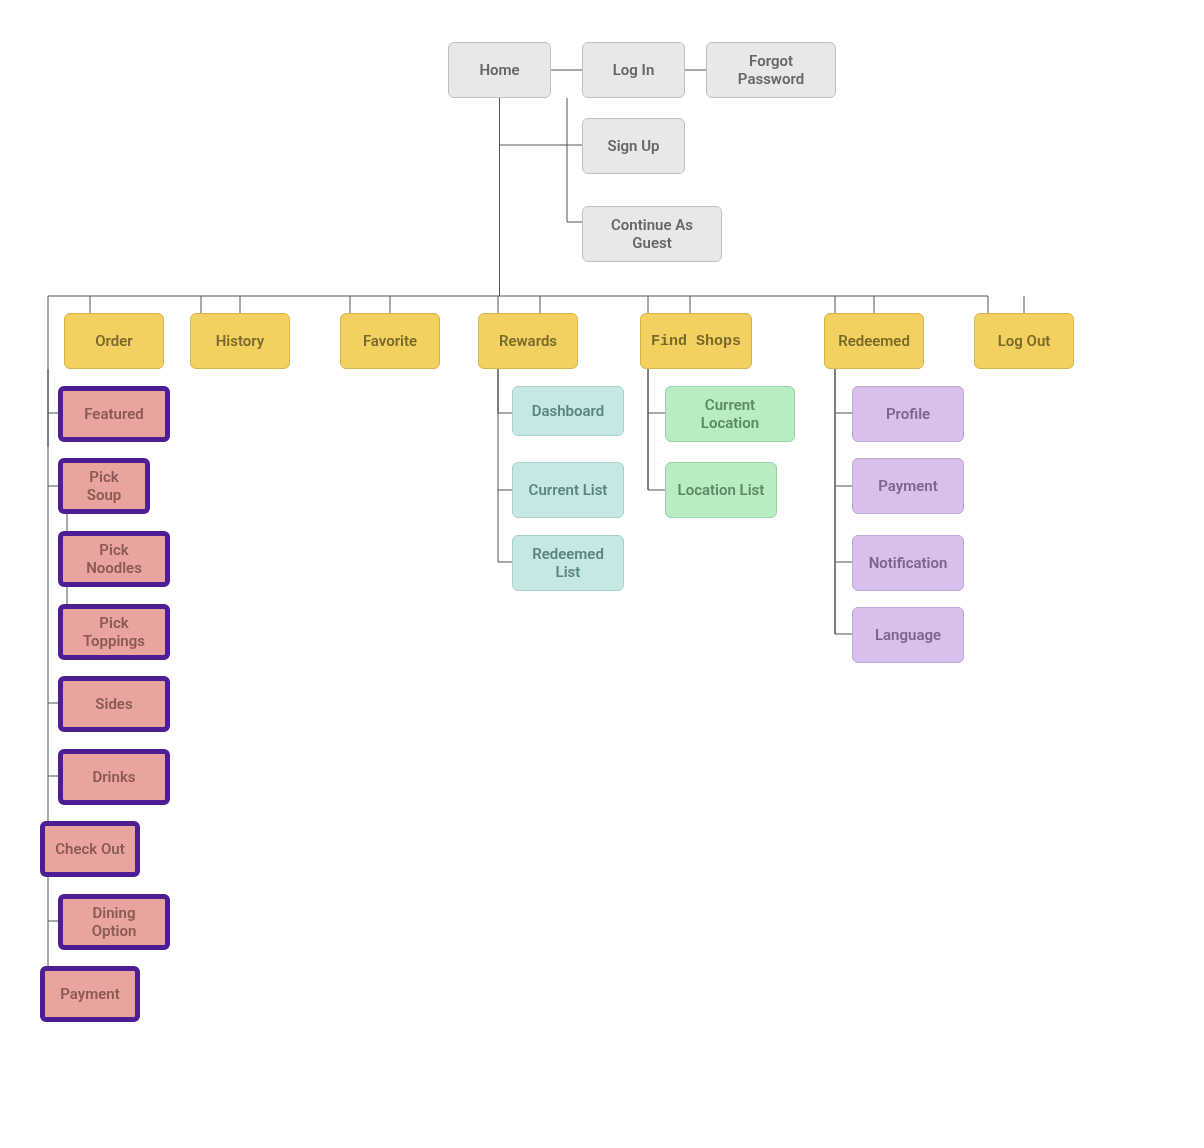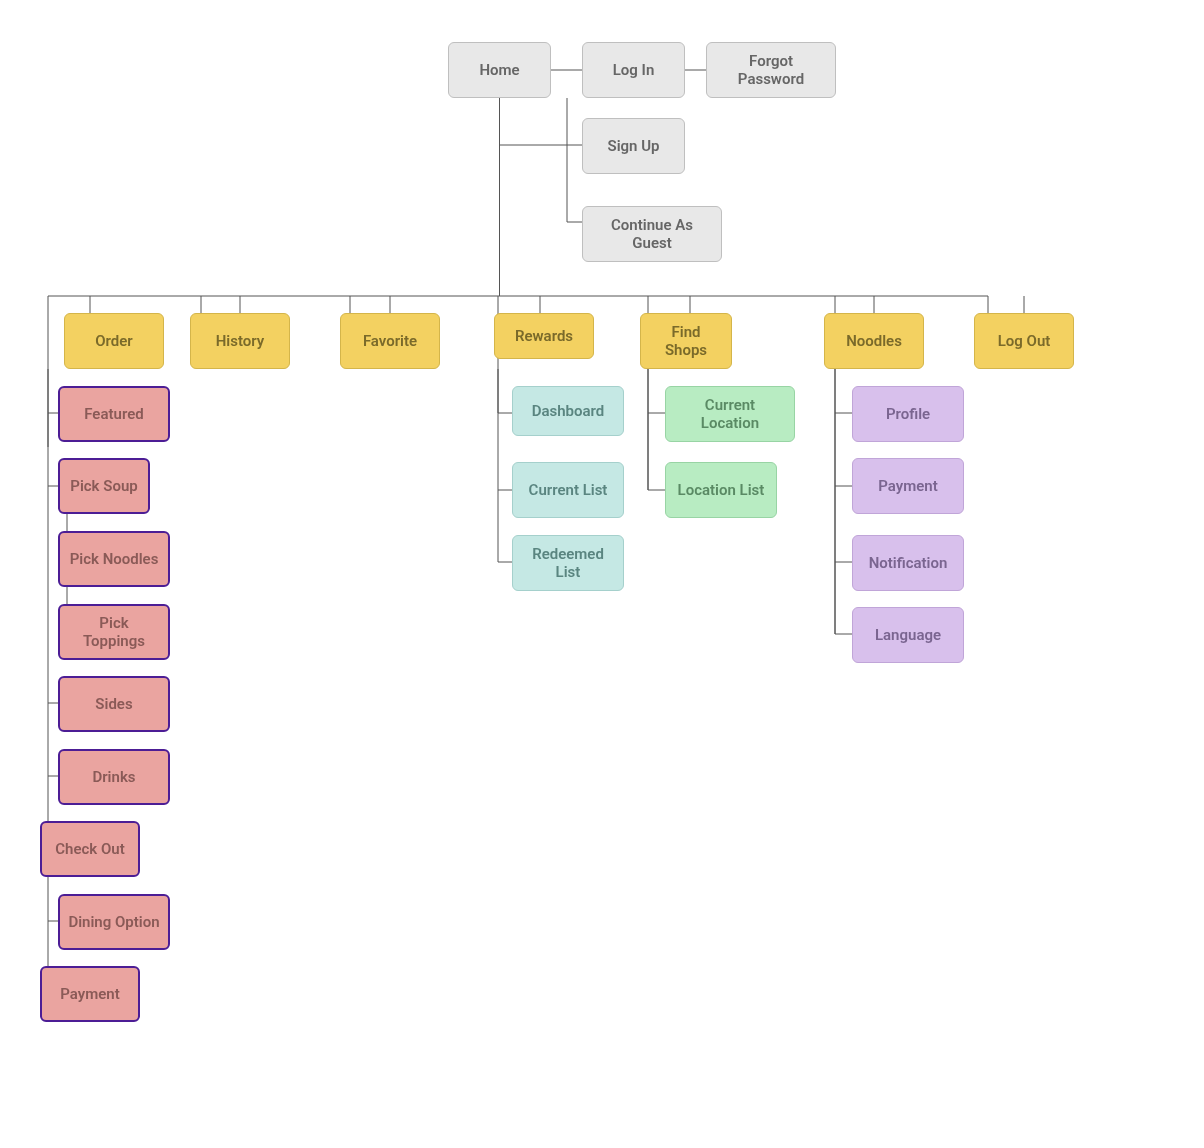--- a/index.html
+++ b/index.html
@@ -25,21 +25,21 @@
     justify-content: center;
     border-radius: 6px;
     font-size: 15px;
     font-weight: 600;
     color: #5a5a5a;
     text-align: center;
     padding: 0 8px;
   }
   .gray   { background: #e8e8e8; border: 1px solid #bfbfbf; color: #666; }
   .yellow { background: #f3d161; border: 1px solid #d4b54a; color: #7a6a2a; }
-  .pink   { background: #eaa4a0; border: 2px solid #4c1d95; color: #8a5a57; }
+  .pink   { background: #eaa4a0; border: 5px solid #4c1d95; color: #8a5a57; }
   .teal   { background: #c5e8e4; border: 1px solid #a5d0cc; color: #5a8580; }
   .green  { background: #b8ecc2; border: 1px solid #98d4a4; color: #5a8a64; }
   .purple { background: #d8c0ec; border: 1px solid #c0a5d8; color: #7a6590; }
   svg.lines {
     position: absolute;
     top: 0; left: 0;
     width: 1204px;
     height: 1148px;
     pointer-events: none;
   }
@@ -118,23 +118,23 @@
 
 <div class="node gray" style="left:448px; top:42px; width:103px; height:56px;">Home</div>
 <div class="node gray" style="left:582px; top:42px; width:103px; height:56px;">Log In</div>
 <div class="node gray" style="left:706px; top:42px; width:130px; height:56px;">Forgot Password</div>
 <div class="node gray" style="left:582px; top:118px; width:103px; height:56px;">Sign Up</div>
 <div class="node gray" style="left:582px; top:194px; width:140px; height:56px;margin-top:12px;">Continue As Guest</div>
 
 <div class="node yellow" style="left:40px; top:313px; width:100px; height:56px;margin-left:24px;">Order</div>
 <div class="node yellow" style="left:190px; top:313px; width:100px; height:56px;">History</div>
 <div class="node yellow" style="left:340px; top:313px; width:100px; height:56px;">Favorite</div>
-<div class="node yellow" style="left:494px; top:313px; width:100px; height:46px;">Rewards</div>
-<div class="node yellow" style="left:640px; top:313px; width:92px; height:56px;">Find Shops</div>
-<div class="node yellow" style="left:824px; top:313px; width:100px; height:56px;">Noodles</div>
+<div class="node yellow" style="left:478px; top:313px; width:100px; height:56px;">Rewards</div>
+<div class="node yellow" style="left:640px; top:313px; width:112px; height:56px;font-family:Liberation Mono, monospace;">Find Shops</div>
+<div class="node yellow" style="left:824px; top:313px; width:100px; height:56px;">Redeemed</div>
 <div class="node yellow" style="left:974px; top:313px; width:100px; height:56px;">Log Out</div>
 
 <div class="node pink" style="left:58px; top:386px; width:112px; height:56px;">Featured</div>
 <div class="node pink" style="left:58px; top:458px; width:92px; height:56px;">Pick Soup</div>
 <div class="node pink" style="left:58px; top:531px; width:112px; height:56px;">Pick Noodles</div>
 <div class="node pink" style="left:58px; top:604px; width:112px; height:56px;">Pick Toppings</div>
 <div class="node pink" style="left:58px; top:676px; width:112px; height:56px;">Sides</div>
 <div class="node pink" style="left:58px; top:749px; width:112px; height:56px;">Drinks</div>
 <div class="node pink" style="left:40px; top:821px; width:100px; height:56px;">Check Out</div>
 <div class="node pink" style="left:58px; top:894px; width:112px; height:56px;">Dining Option</div>

